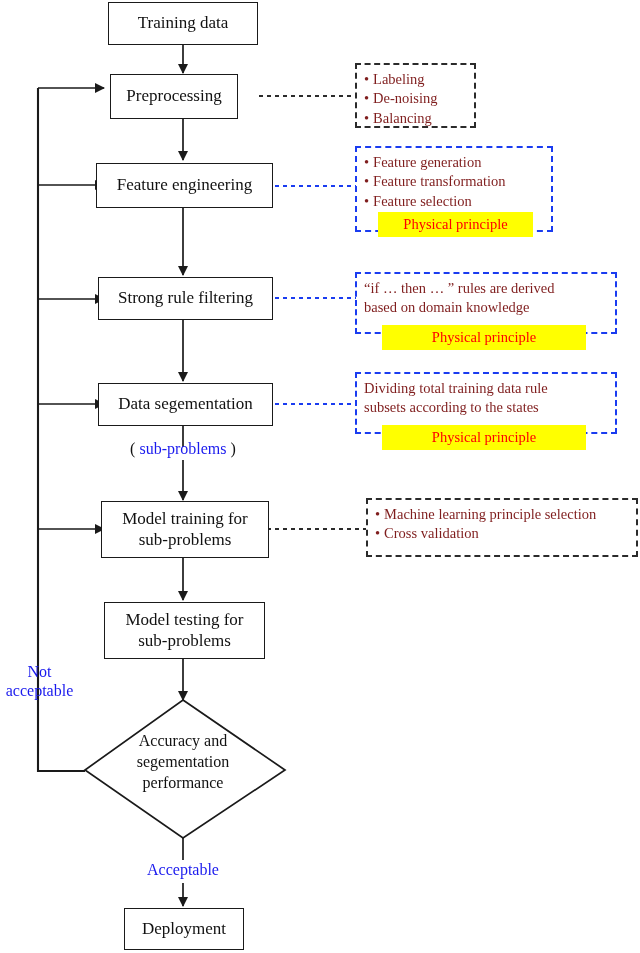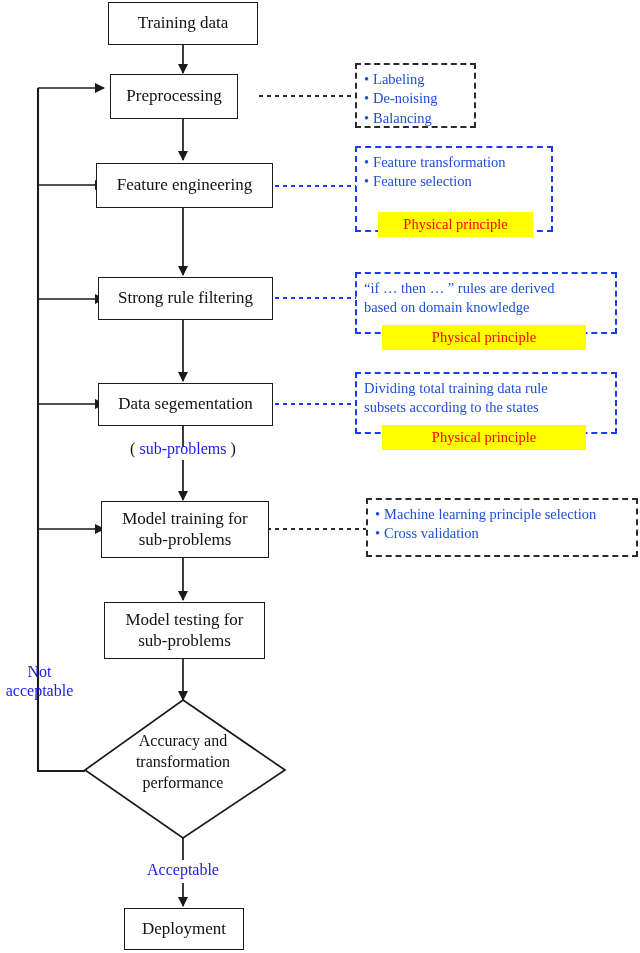--- a/index.html
+++ b/index.html
@@ -41,21 +41,21 @@
   .node .label { display: block; padding: 0 4px; }
 
   
   .anno {
     position: absolute;
     box-sizing: border-box;
     background: transparent;
     z-index: 2;
     font-size: 14.5px;
     line-height: 1.33;
-    color: #1d4ed8;
+    color: #7f1d1d;
   }
   .anno.black { border: 2px dashed #2b2b2b; }
   .anno.blue  { border: 2px dashed #1a3cf0; }
   .anno .lines {
     padding: 5px 7px 2px 7px;
   }
   .anno .bullet-line {
     white-space: nowrap;
   }
   .anno .bullet-line::before {
@@ -162,38 +162,39 @@
   </div>
 
   <div class="node" style="left:104px; top:602px; width:161px; height:57px; flex-direction:column;">
     <span class="label">Model testing for</span>
     <span class="label">sub-problems</span>
   </div>
 
   <div style="position:absolute; left:110px; top:730px; width:146px; text-align:center;
               font-size:16px; line-height:1.32; color:#111; z-index:3;">
     <div>Accuracy and</div>
-    <div>transformation</div>
+    <div>segementation</div>
     <div>performance</div>
   </div>
 
   <div class="node" style="left:124px; top:908px; width:120px; height:42px;">
     <span class="label">Deployment</span>
   </div>
 
   <div class="anno black" style="left:355px; top:63px; width:121px; height:65px;">
     <div class="lines">
       <div class="bullet-line">Labeling</div>
       <div class="bullet-line">De-noising</div>
       <div class="bullet-line">Balancing</div>
     </div>
   </div>
 
   <div class="anno blue" style="left:355px; top:146px; width:198px; height:86px;">
     <div class="lines">
+      <div class="bullet-line">Feature generation</div>
       <div class="bullet-line">Feature transformation</div>
       <div class="bullet-line">Feature selection</div>
     </div>
   </div>
   <div class="highlight" style="left:378px; top:212px; width:155px; height:25px; line-height:25px;">Physical principle</div>
 
   <div class="anno blue" style="left:355px; top:272px; width:262px; height:62px;">
     <div class="lines">
       <div class="plain-line">“if …  then …  ” rules are derived</div>
       <div class="plain-line">based on domain knowledge</div>

